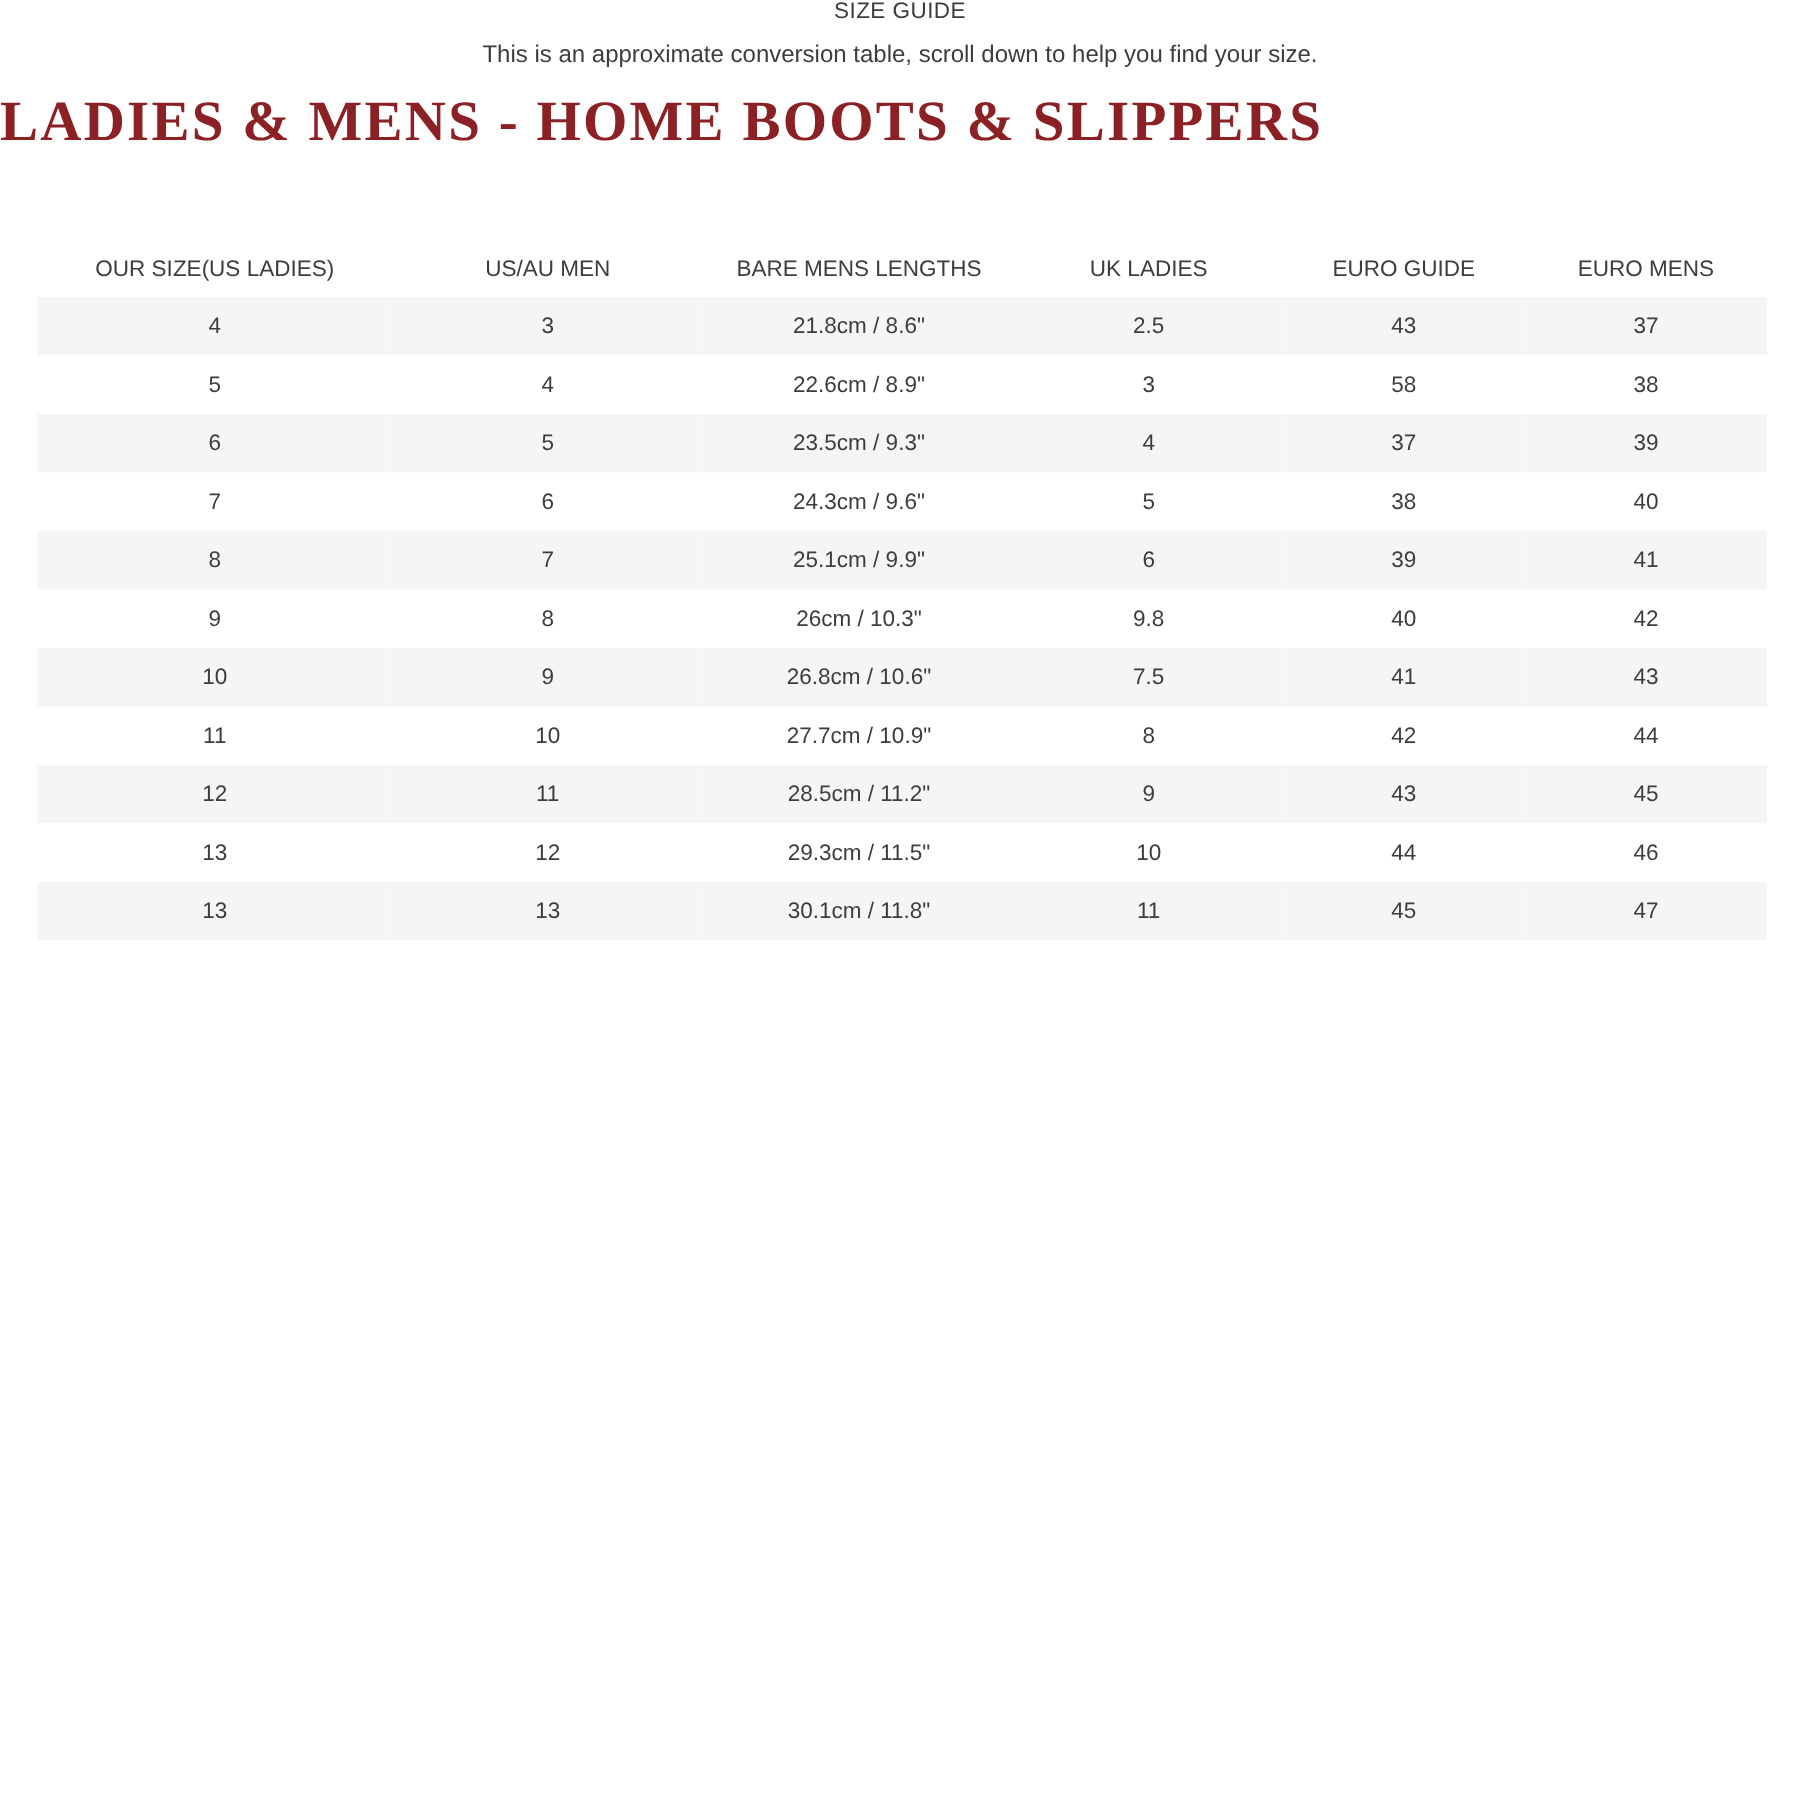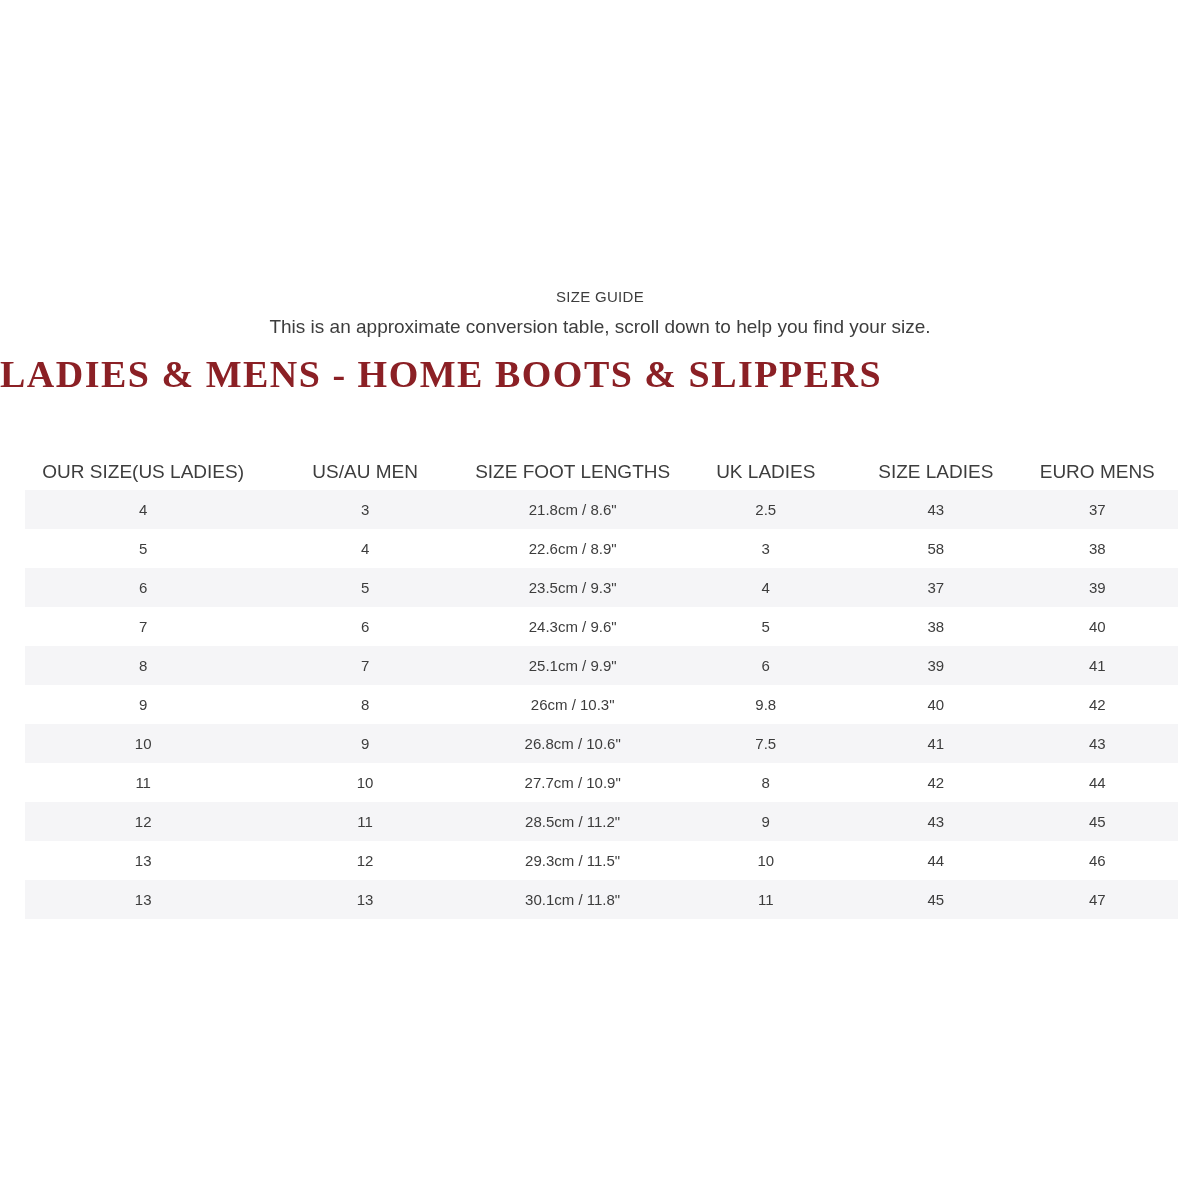--- a/index.html
+++ b/index.html
@@ -8,32 +8,31 @@
     background: #ffffff;
     width: 1200px;
     height: 1200px;
     overflow: hidden;
     font-family: "Liberation Sans", "DejaVu Sans", sans-serif;
   }
   .page {
     width: 1200px;
     height: 1200px;
     box-sizing: border-box;
-    padding-top: 289px;
   }
   .kicker {
     text-align: center;
     font-size: 15px;
     letter-spacing: 0.3px;
     color: var(--text, #3d3d3d);
     line-height: 1;
   }
   .subtitle {
     text-align: center;
-    font-size: 19px;
+    font-size: 16px;
     color: var(--text, #3d3d3d);
     margin-top: 12px;
     line-height: 1.2;
   }
   .title {
     text-align: left;
     font-family: "Liberation Serif", "DejaVu Serif", serif;
     font-weight: bold;
     font-size: 38px;
     letter-spacing: 1.5px;
@@ -41,21 +40,21 @@
     margin: 14px 0 0 0;
     line-height: 1.15;
   }
   table.size-table {
     border-collapse: collapse;
     table-layout: fixed;
     width: 1153px;
     margin: 57px 22px 0 25px;
   }
   table.size-table th {
-    font-size: 19px;
+    font-size: 15px;
     font-weight: normal;
     color: var(--text, #3d3d3d);
     text-align: center;
     height: 37px;
     vertical-align: middle;
     padding: 0 4px;
     white-space: nowrap;
   }
   table.size-table td {
     font-size: 15px;
@@ -93,23 +92,23 @@
         <col class="c2">
         <col class="c3">
       <col class="c4">
         <col class="c5">
         <col class="c6">
     </colgroup>
     <thead>
       <tr id="header-row">
           <th>OUR SIZE(US LADIES)</th>
           <th>US/AU MEN</th>
-          <th>SIZE FOOT LENGTHS</th>
+          <th>BARE MENS LENGTHS</th>
           <th>UK LADIES</th>
-          <th>SIZE LADIES</th>
+          <th>EURO GUIDE</th>
           <th>EURO MENS</th>
         </tr>
     </thead>
     <tbody id="table-body">
         <tr>
           <td>4</td>
           <td>3</td>
           <td>21.8cm / 8.6"</td>
           <td>2.5</td>
           <td>43</td>

